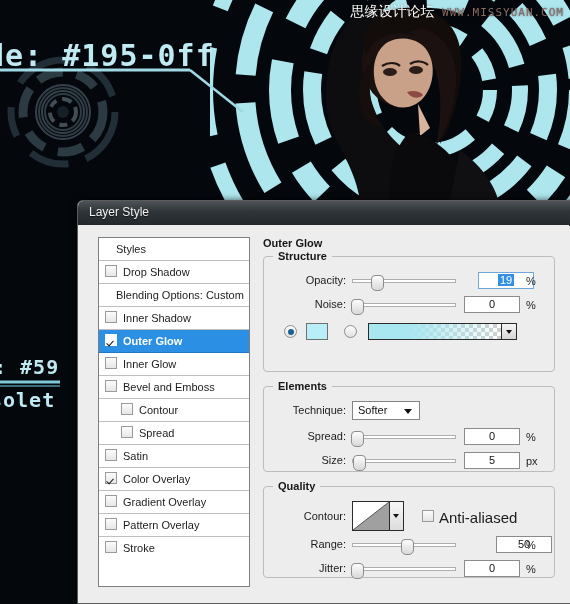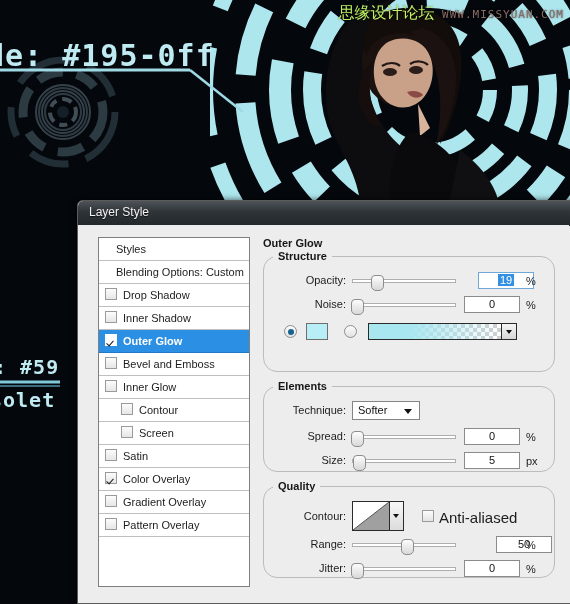--- a/index.html
+++ b/index.html
@@ -23,21 +23,21 @@
     white-space:nowrap;
     font-weight:bold;
   }
 
   .watermark{
     position:absolute;top:3px;right:6px;
     font-family:"DejaVu Sans Mono",monospace;
     font-size:11px;color:#8c6b63;letter-spacing:1px;white-space:nowrap;
     text-shadow:0 0 2px rgba(0,0,0,.6);
   }
-  .watermark .cn{font-family:"DejaVu Sans",sans-serif;font-size:16px;color:#bef264;letter-spacing:0;}
+  .watermark .cn{font-family:"DejaVu Sans",sans-serif;font-size:14px;color:#ffffff;letter-spacing:0;}
 
   
   #dialog{
     position:absolute;left:77px;top:200px;width:529px;height:404px;
     border:1px solid #5c5c5c;border-top-left-radius:6px;border-top-right-radius:6px;
     background:#ededed;
     box-shadow:0 0 6px rgba(0,0,0,.65);
     overflow:hidden;
     box-sizing:border-box;
   }
@@ -82,21 +82,21 @@
     border:solid #222;border-width:0 1.6px 1.6px 0;transform:rotate(42deg);
   }
   .sl-row.sel .cb{border-color:#fff;background:#fff;}
   .sl-row.sel .cb.on:after{border-color:#1a1a1a;}
 
   
   .pane{position:absolute;left:185px;top:12px;width:292px;}
   .grp-title{font-size:11px;font-weight:bold;color:#161616;}
 
   .fieldset{
-    position:relative;border:1px solid #bcbcbc;border-radius:14px;
+    position:relative;border:1px solid #bcbcbc;border-radius:4px;
     margin-top:7px;padding:10px 0 9px 8px;box-sizing:border-box;background:transparent;
   }
   .fieldset > .legend{
     position:absolute;top:-7px;left:9px;background:#ededed;padding:0 5px;
     font-size:11px;font-weight:bold;color:#161616;
   }
 
   .row{position:relative;height:22px;}
   .lbl{
     position:absolute;right:0;top:3px;font-size:11px;color:#1c1c1c;white-space:nowrap;
@@ -253,32 +253,33 @@
 <div id="dialog">
 
   <div class="titlebar">
     <div class="title">Layer Style</div>
   </div>
 
   <div class="dlg-body">
 
     <div class="styles-list" id="styles-list">
         <div class="sl-row header plain"><span>Styles</span></div>
+        <div class="sl-row item"><span class="cb"></span><span>Drop Shadow</span></div>
         <div class="sl-row header plain"><span>Blending Options: Custom</span></div>
-        <div class="sl-row item"><span class="cb"></span><span>Drop Shadow</span></div>
         <div class="sl-row item"><span class="cb"></span><span>Inner Shadow</span></div>
         <div class="sl-row item sel"><span class="cb on"></span><span>Outer Glow</span></div>
+        <div class="sl-row item"><span class="cb"></span><span>Inner Glow</span></div>
         <div class="sl-row item"><span class="cb"></span><span>Bevel and Emboss</span></div>
-        <div class="sl-row item"><span class="cb"></span><span>Inner Glow</span></div>
         <div class="sl-row sub"><span class="cb"></span><span>Contour</span></div>
-        <div class="sl-row sub"><span class="cb"></span><span>Screen</span></div>
+        <div class="sl-row sub"><span class="cb"></span><span>Spread</span></div>
         <div class="sl-row item"><span class="cb"></span><span>Satin</span></div>
         <div class="sl-row item"><span class="cb on"></span><span>Color Overlay</span></div>
         <div class="sl-row item"><span class="cb"></span><span>Gradient Overlay</span></div>
         <div class="sl-row item"><span class="cb"></span><span>Pattern Overlay</span></div>
+        <div class="sl-row item nodiv"><span class="cb"></span><span>Stroke</span></div>
       </div>
 
     <div class="pane">
 
       <div class="grp-title">Outer Glow</div>
 
       <div class="fieldset" style="height:116px;">
         <div class="legend">Structure</div>
 
 

